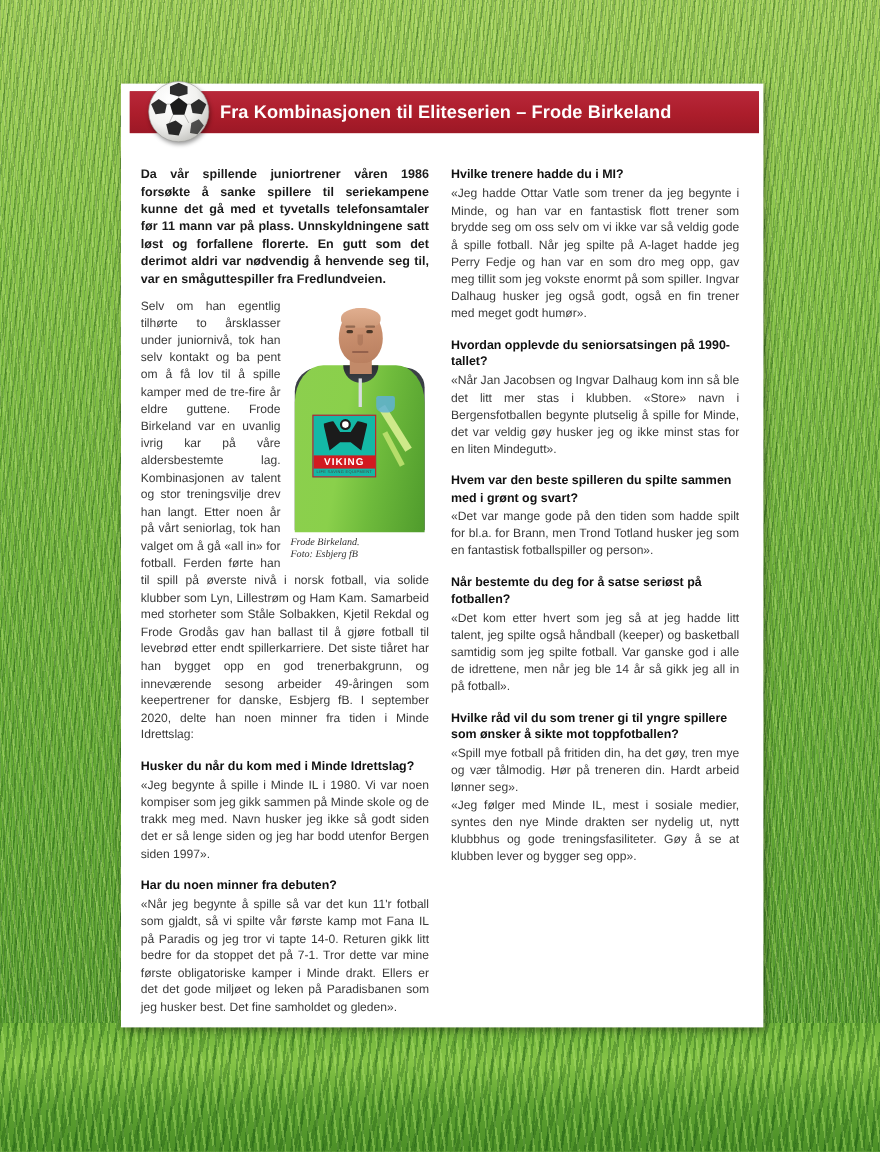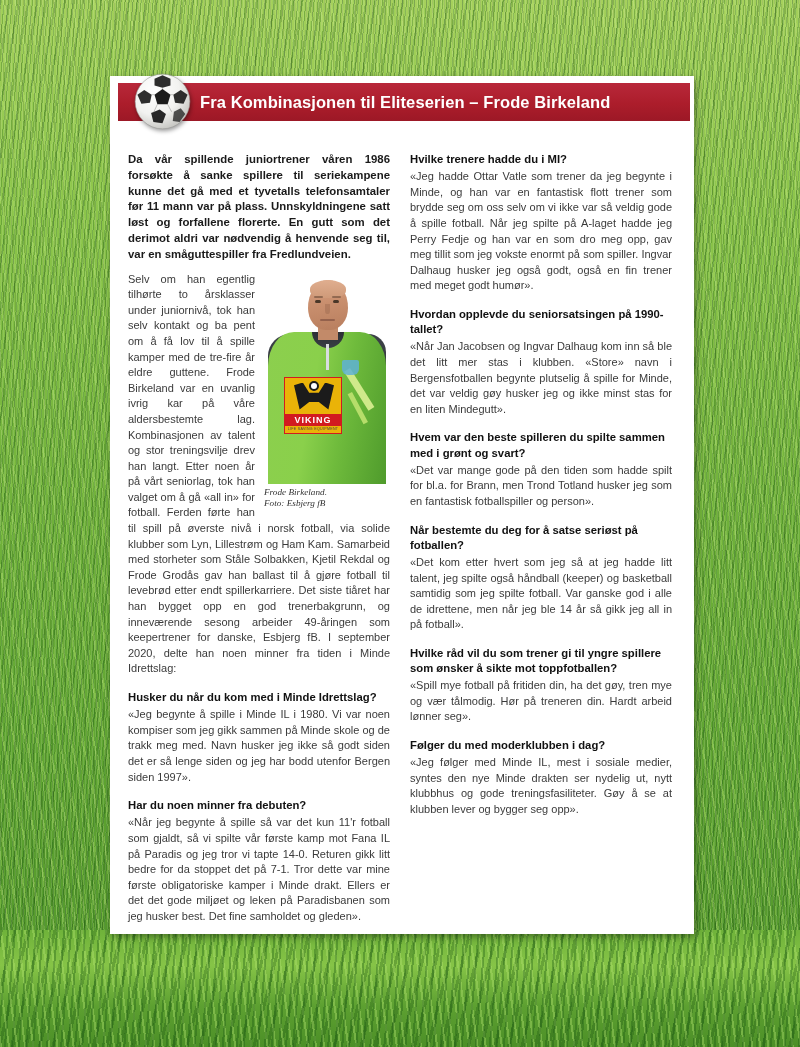--- a/index.html
+++ b/index.html
@@ -227,21 +227,21 @@
     width: 17px; height: 15px;
     background: #5fb2d6;
     border-radius: 2px 2px 6px 6px;
     opacity: 0.85;
   }
   
   #photo .sponsor {
     position: absolute;
     left: 20px; top: 105px;
     width: 58px; height: 57px;
-    background: #eab308;
+    background: #14b8a6;
     border: 1.6px solid #d21a20;
     display: flex;
     flex-direction: column;
     align-items: center;
     justify-content: flex-end;
     overflow: hidden;
   }
   #photo .sponsor .mark {
     position: absolute;
     left: 9px; top: 5px;
@@ -393,18 +393,17 @@
       <p class="q-head">Når bestemte du deg for å satse seriøst på fotballen?</p>
       <p class="body-text">«Det kom etter hvert som jeg så at jeg hadde litt talent, jeg spilte også håndball (keeper) og basketball samtidig som jeg spilte fotball. Var ganske god i alle de idrettene, men når jeg ble 14 år så gikk jeg all in på fotball».</p>
     </div>
 
     <div class="qa-block">
       <p class="q-head">Hvilke råd vil du som trener gi til yngre spillere som ønsker å sikte mot toppfotballen?</p>
       <p class="body-text">«Spill mye fotball på fritiden din, ha det gøy, tren mye og vær tålmodig. Hør på treneren din. Hardt arbeid lønner seg».</p>
     </div>
 
     <div class="qa-block">
-      <p class="q-head">Følger du med moderklubben i dag?</p>
       <p class="body-text">«Jeg følger med Minde IL, mest i sosiale medier, syntes den nye Minde drakten ser nydelig ut, nytt klubbhus og gode treningsfasiliteter. Gøy å se at klubben lever og bygger seg opp».</p>
     </div>
 
   </div>
 </div>
 
 </body></html>

